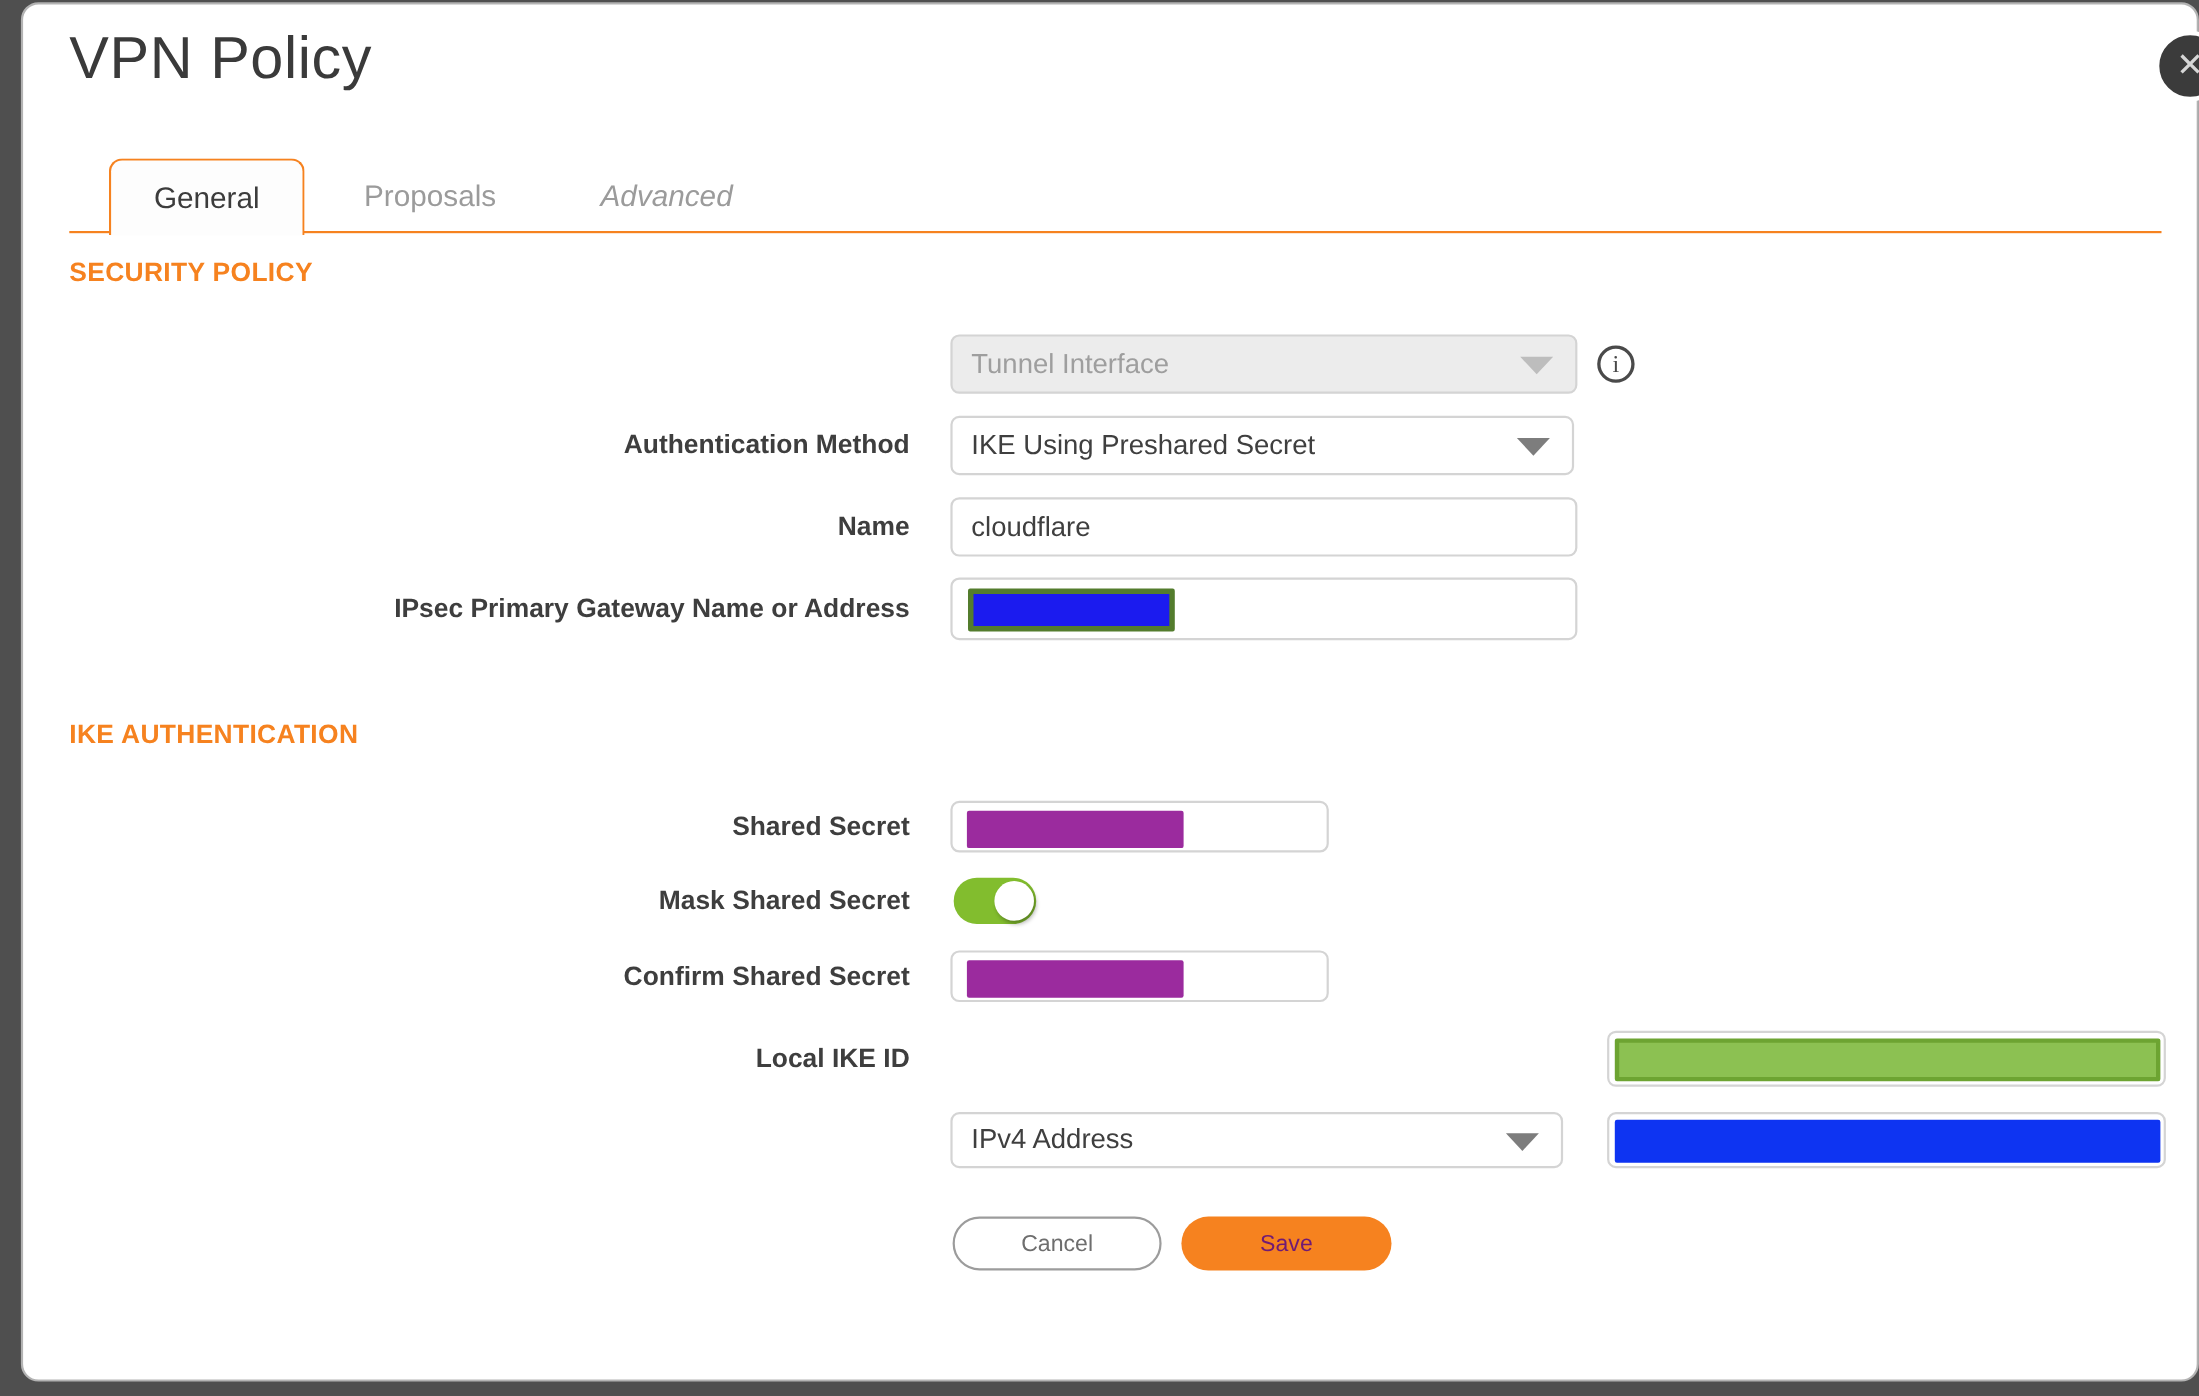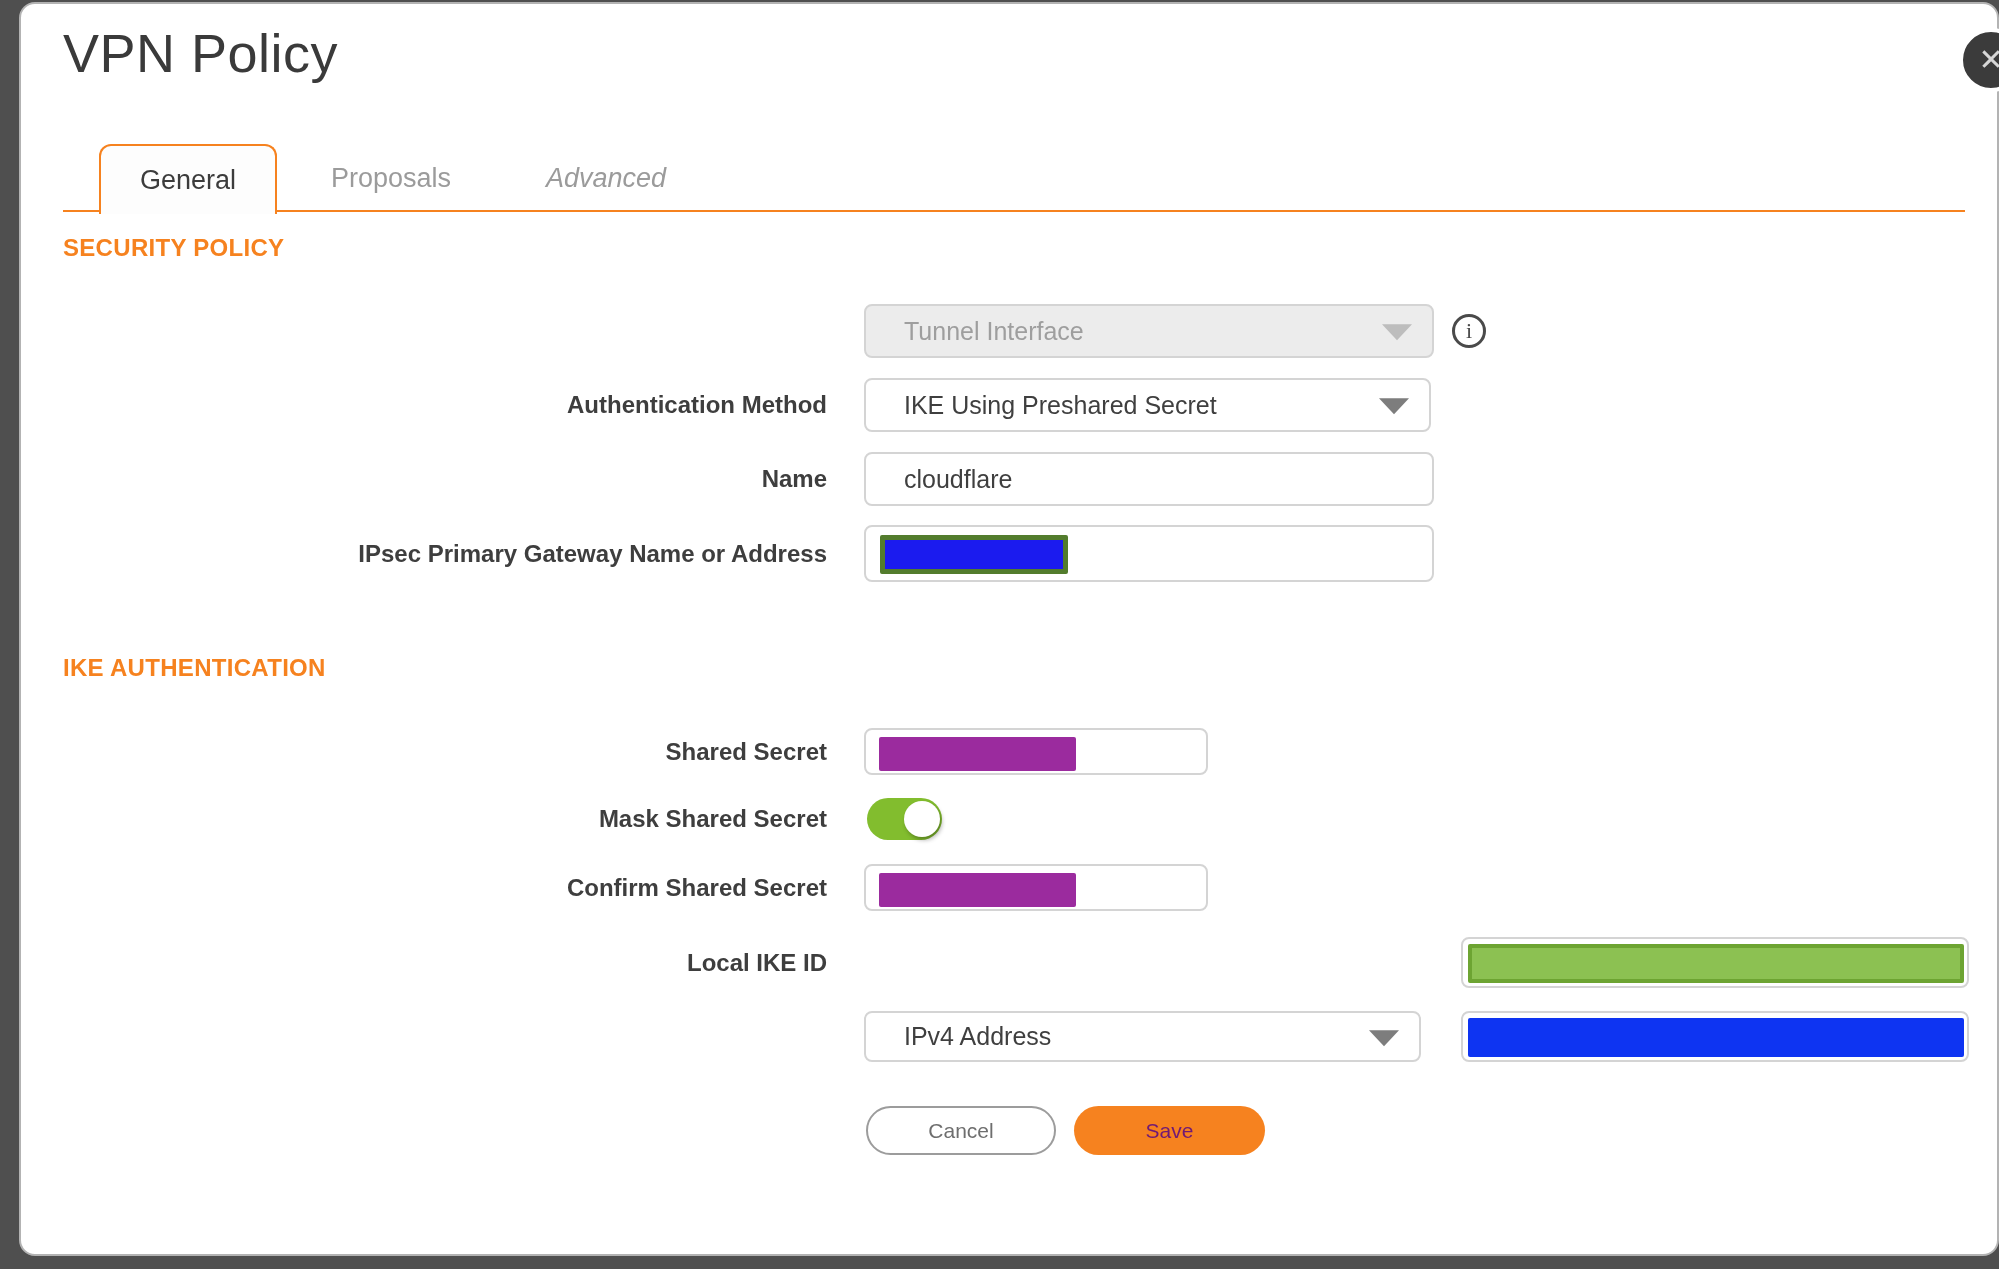--- a/index.html
+++ b/index.html
@@ -17,21 +17,21 @@
     display:flex;align-items:center;justify-content:center;font-size:27px;color:#3c3c3c;cursor:pointer;}
   .tab-plain{position:absolute;top:140px;height:68px;display:flex;align-items:center;justify-content:center;
     font-size:27px;color:#9b9b9b;cursor:pointer;z-index:2;}
   .tab-proposals{left:300px;width:140px;}
   .tab-advanced{left:515px;width:140px;font-style:italic;}
   .section-hd{position:absolute;left:42px;font-size:24px;font-weight:700;color:#f6821f;letter-spacing:.3px;}
   
   .flabel{position:absolute;left:306px;width:500px;display:flex;align-items:center;justify-content:flex-end;
     font-size:24px;font-weight:700;color:#3e3e3e;}
   .field{position:absolute;box-sizing:border-box;background:#fff;border:2px solid #d4d4d4;border-radius:8px;
-    display:flex;align-items:center;font-size:25px;color:#3f3f3f;padding-left:38px;}
+    display:flex;align-items:center;font-size:25px;color:#3f3f3f;padding-left:17px;}
   .field.disabled{background:#ececec;color:#9e9e9e;}
   .caret{position:absolute;right:20px;top:50%;transform:translateY(-42%);width:0;height:0;
     border-left:15px solid transparent;border-right:15px solid transparent;border-top:16px solid #7d7d7d;}
   .caret.dim{border-top-color:#bdbdbd;}
   .info-icon{position:absolute;left:1431px;top:310px;width:34px;height:34px;border:3px solid #4a4a4a;
     border-radius:50%;box-sizing:border-box;display:flex;align-items:center;justify-content:center;
     font-family:"Liberation Serif","DejaVu Serif",serif;font-size:22px;color:#4a4a4a;cursor:pointer;}
   .redact{position:absolute;border-radius:2px;}
   
   .toggle{position:absolute;left:846px;top:794px;width:75px;height:42px;border-radius:21px;cursor:pointer;}

